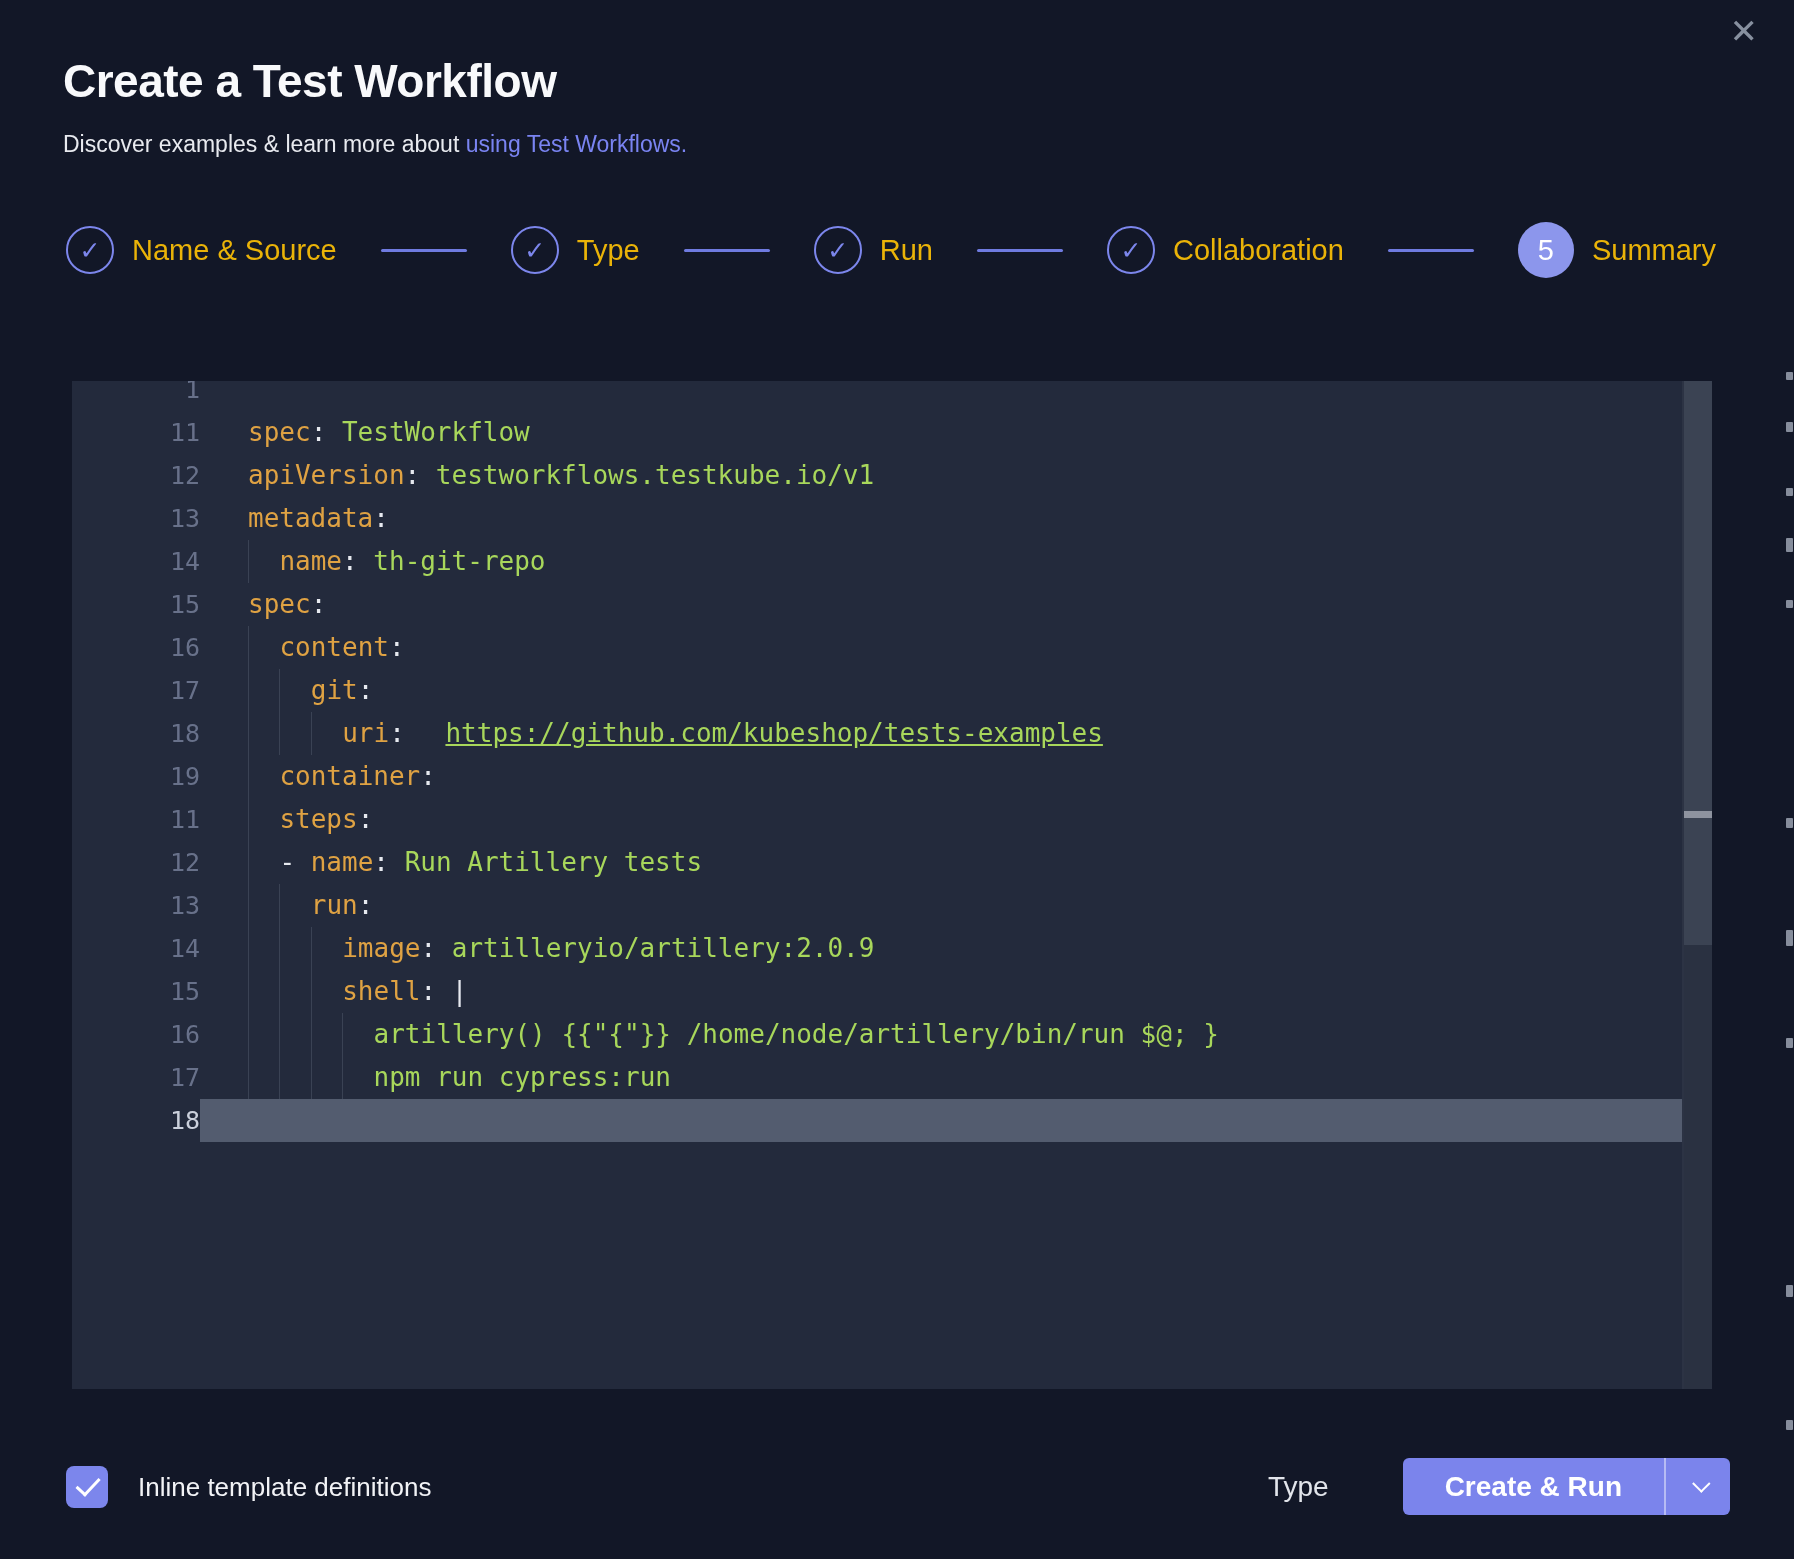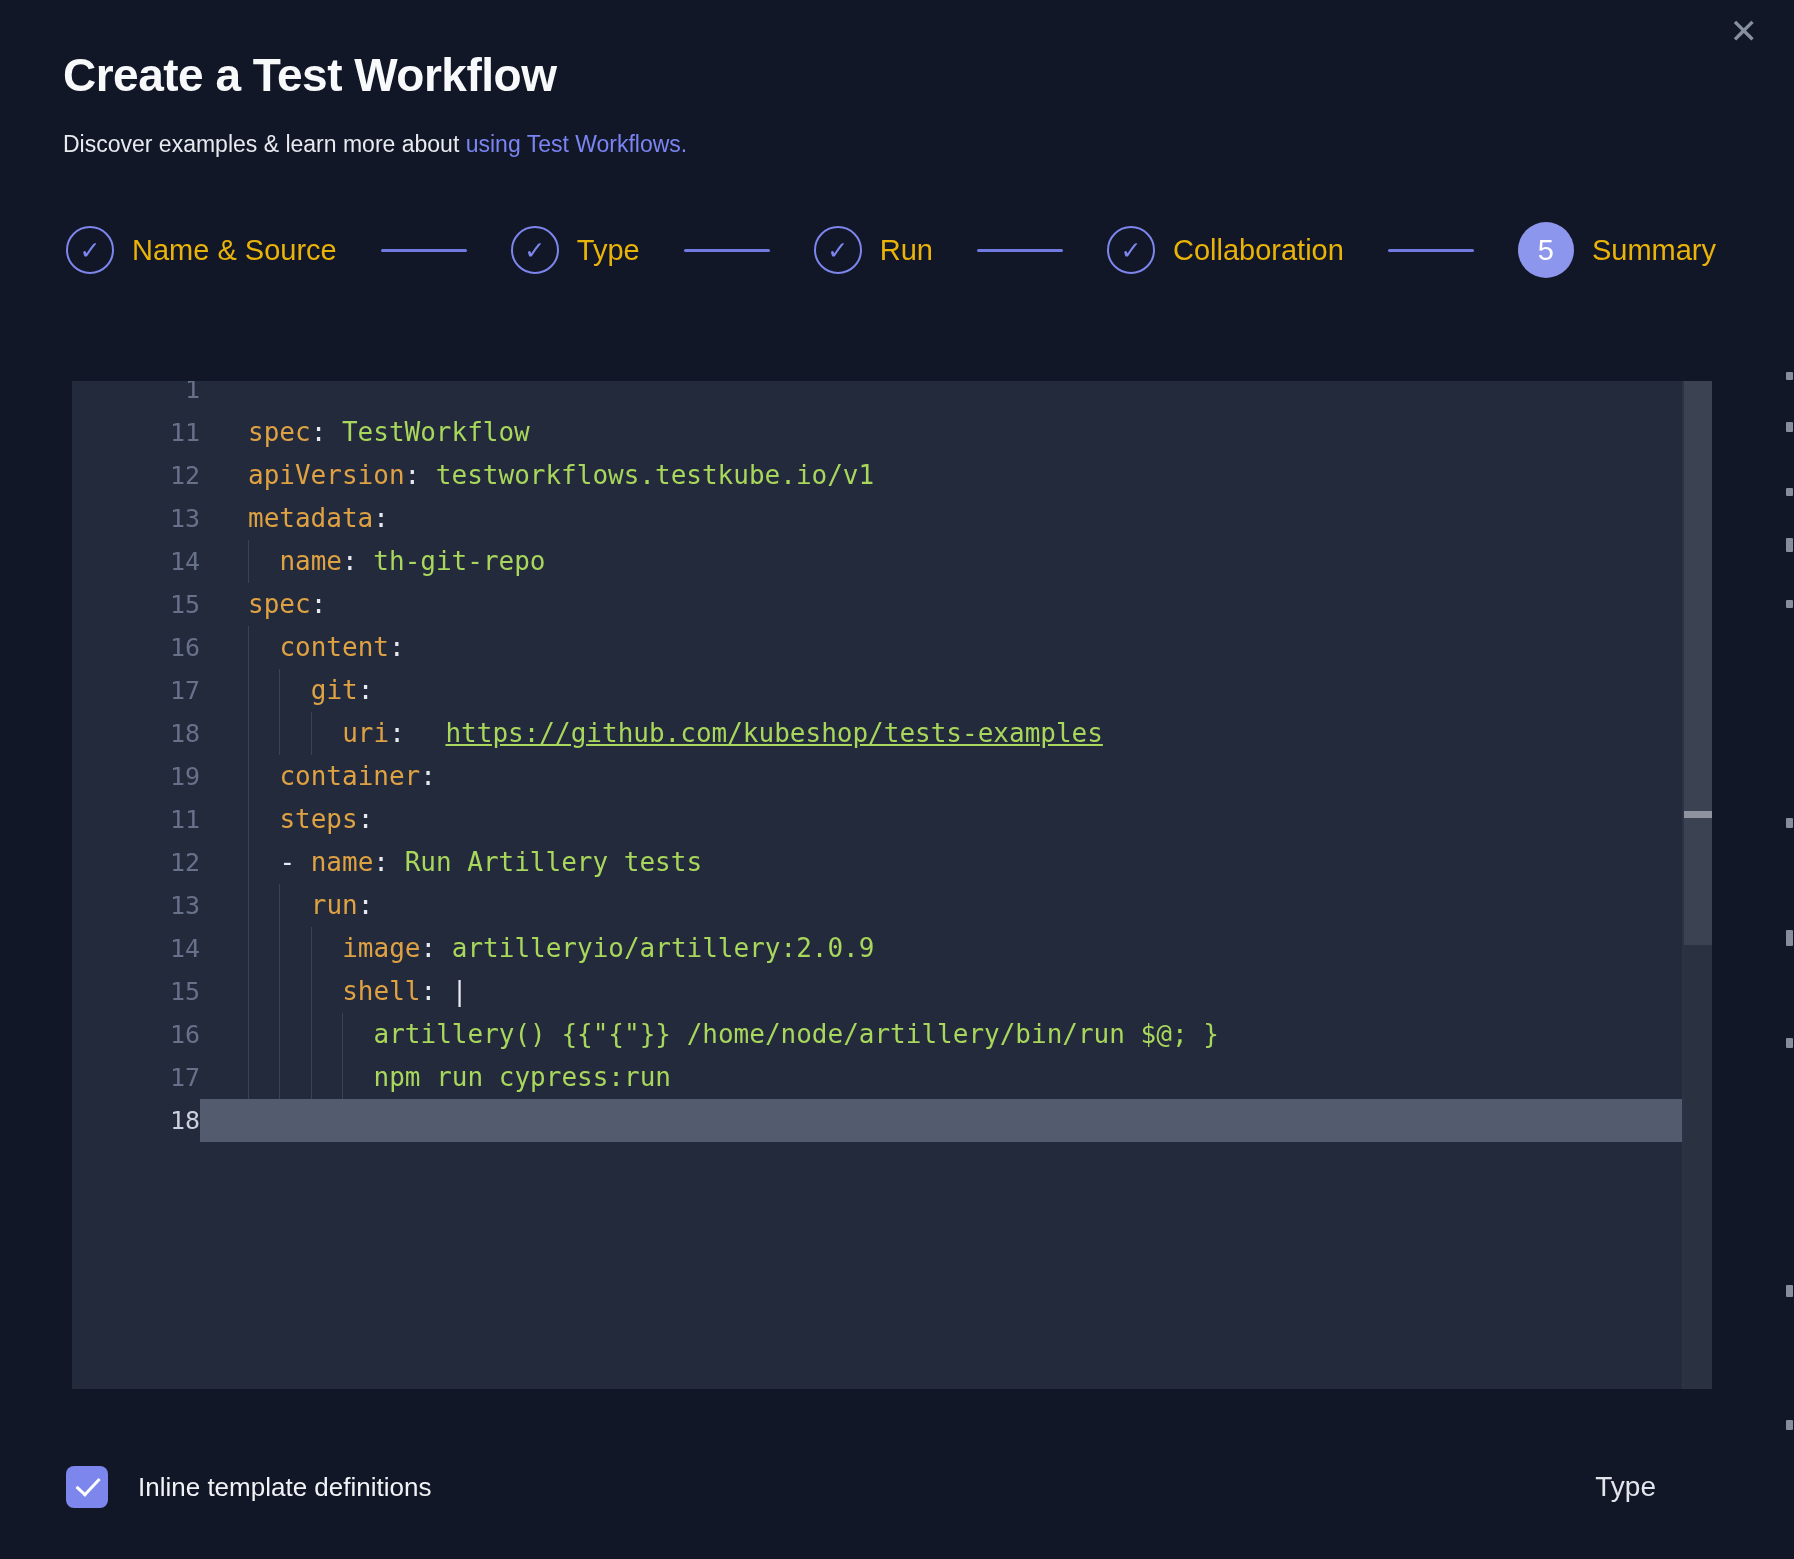--- a/index.html
+++ b/index.html
@@ -11,21 +11,21 @@
     color:#F5F6F9;
   }
 
   
   .close-btn {
     position:absolute; top:14px; right:36px;
     font-size:34px; color:#87909F; cursor:pointer;
     font-family:"DejaVu Sans", sans-serif; line-height:1;
   }
   .title {
-    position:absolute; left:63px; top:48px;
+    position:absolute; left:63px; top:54px;
     font-size:46px; font-weight:700; color:#F8F9FB; letter-spacing:-0.5px;
   }
   .subtitle {
     position:absolute; left:63px; top:131px;
     font-size:23px; color:#E8EAEF;
   }
   .subtitle a { color:#7A84F2; text-decoration:none; cursor:pointer; }
 
   
   .stepper {
@@ -208,13 +208,20 @@
 
 <div class="footer-left">
   <div class="checkbox">
     <div class="tick"></div>
   </div>
   <div class="checkbox-label">Inline template definitions</div>
 </div>
 
 <div class="footer-right">
   <div class="back-btn">Type</div>
+  <div class="create-run">
+    <div class="main">Create &amp; Run</div>
+    <div class="divider"></div>
+    <div class="chev-zone">
+      <div class="chev"></div>
+    </div>
+  </div>
 </div>
 
 </body></html>

